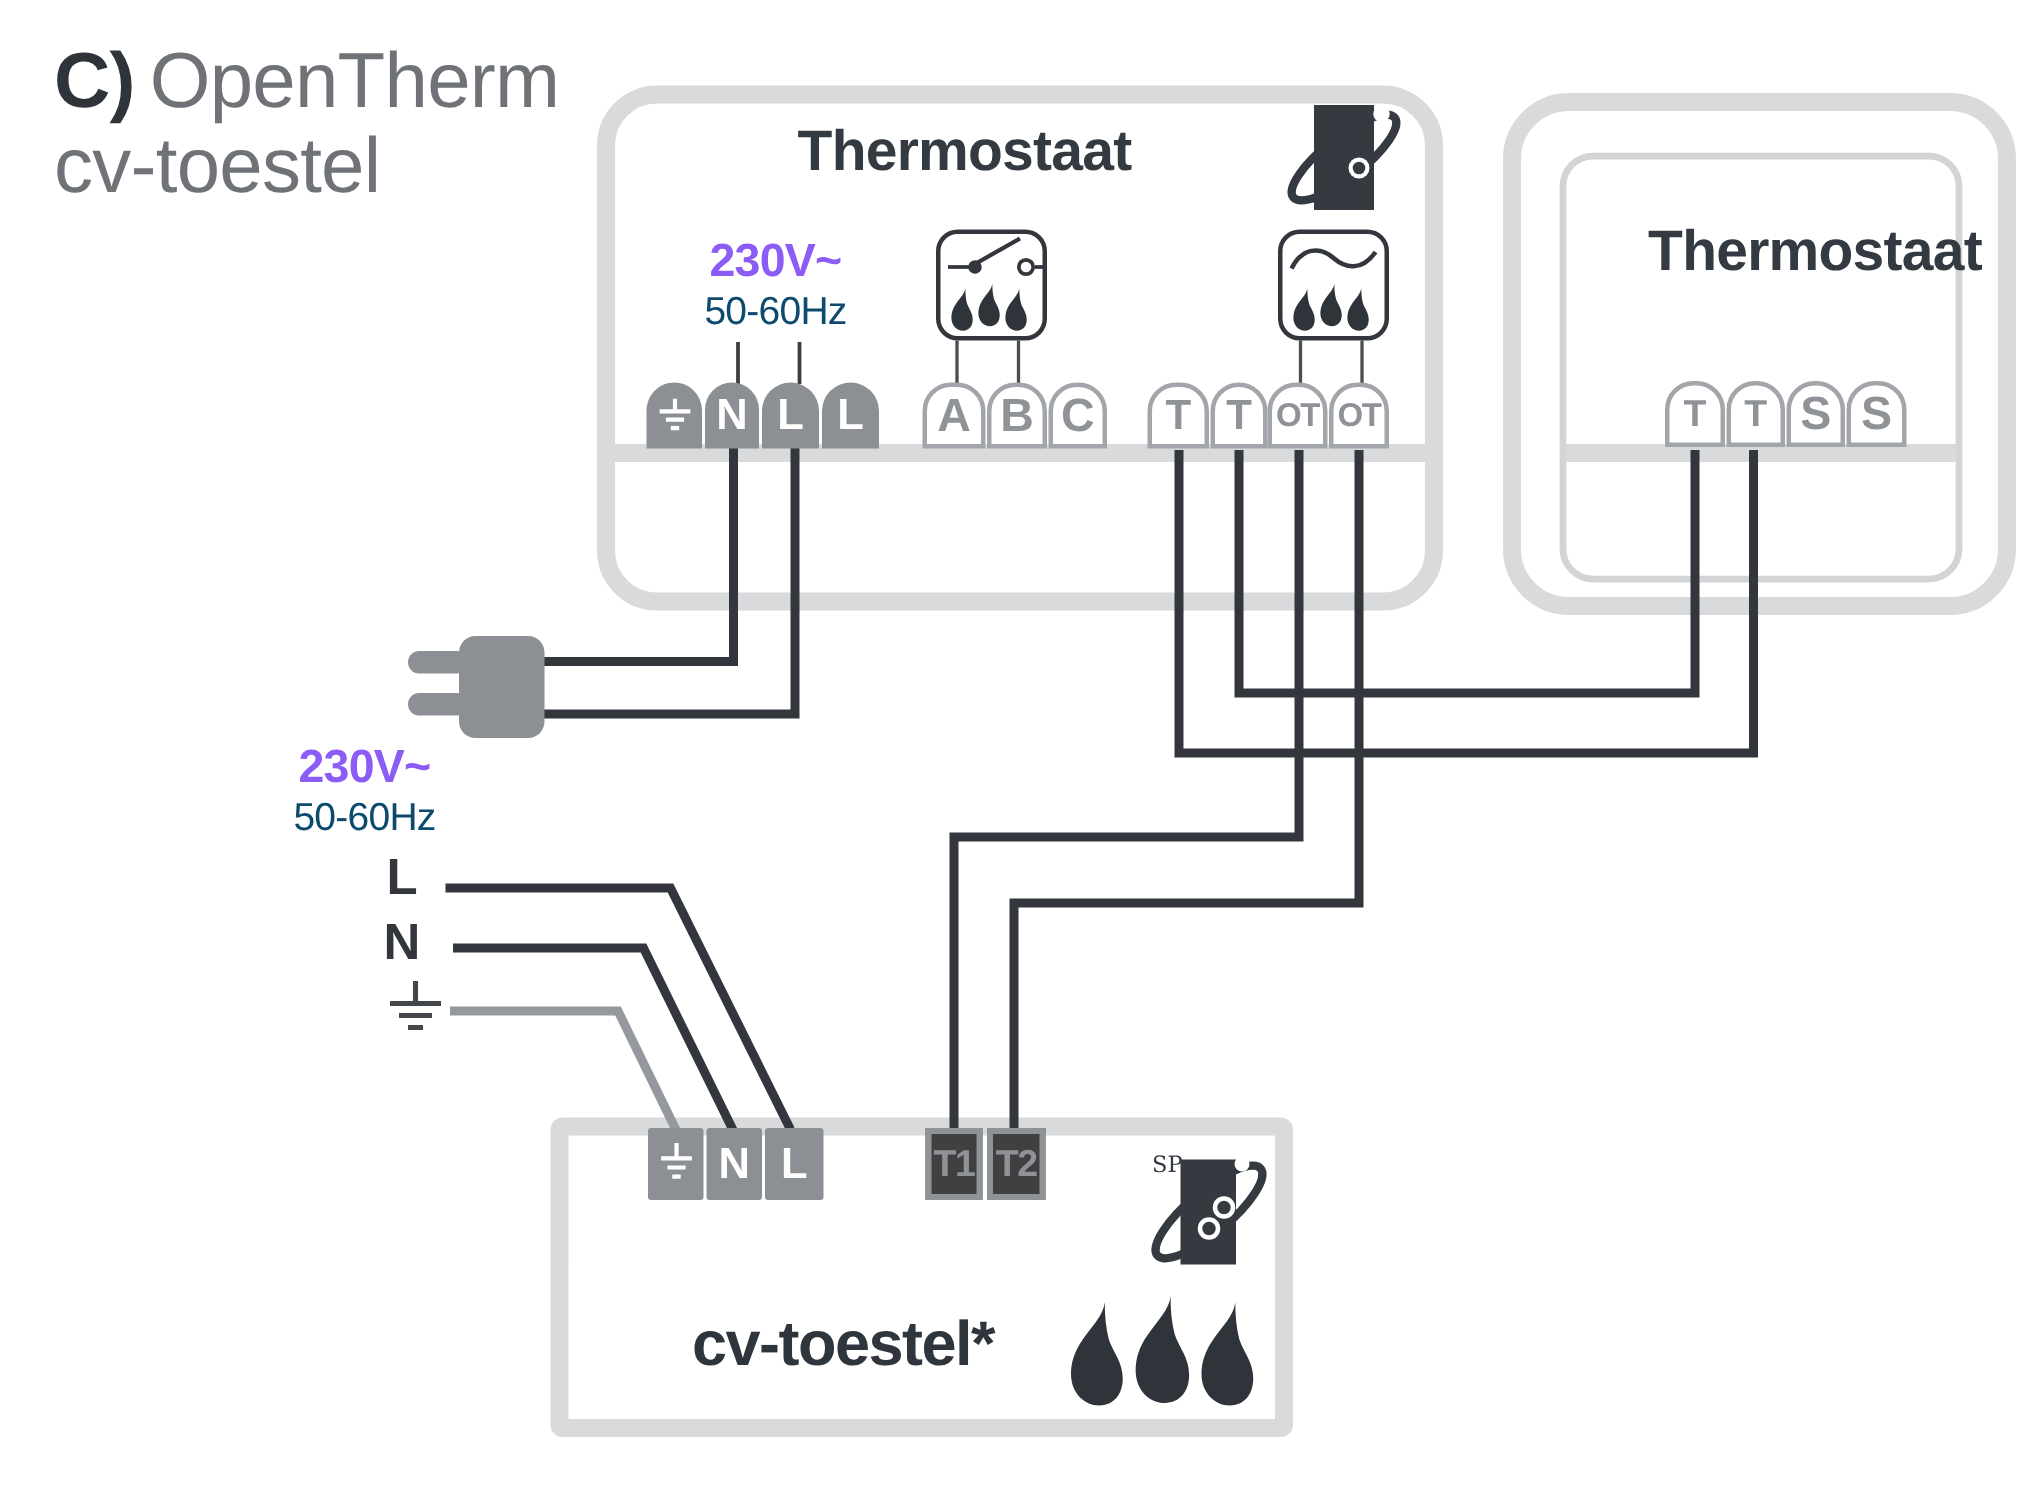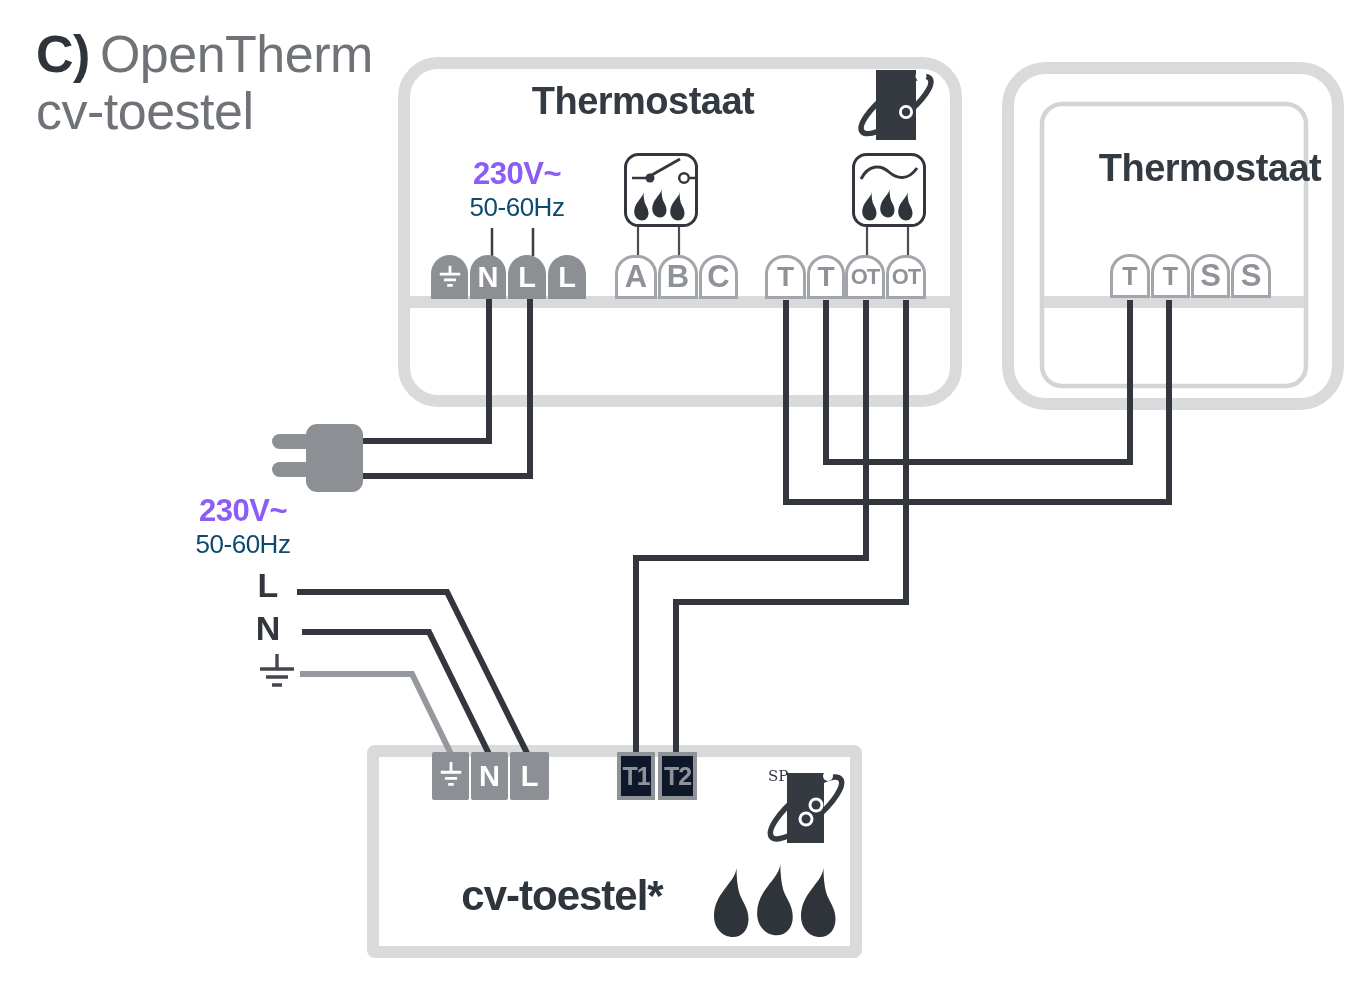--- a/index.html
+++ b/index.html
@@ -33,21 +33,21 @@
     font-weight:bold;
   }
   .term.arch{border-radius:19px 19px 0 0;}
   .term.gray{background:#8c9094;color:#fff;font-size:29px;}
   .term.white{background:#fff;border:3px solid #a2a6aa;color:#8f9398;font-size:31px;}
   .term.sq{border-radius:2px;}
   .term.thin{font-size:28px;}
   .term.two{font-size:22px;letter-spacing:-1px;}
   .term.tsmall{font-size:25px;}
   .term.sbig{font-size:31px;}
-  .term.cvot{background:#0f172a;border:4px solid #8f9398;color:#8f9398;font-size:25px;letter-spacing:-1px;border-radius:0;}
+  .term.cvot{background:#404040;border:4px solid #8f9398;color:#8f9398;font-size:25px;letter-spacing:-1px;border-radius:0;}
 </style>
 </head>
 <body>
 
 <div class="stage">
 
   <svg class="canvas" width="1350" height="993" viewBox="0 0 1350 993">
     <defs>
       <path id="flame" d="M17,0 C16.5,6 11,11 7,17 C3.5,22 2,27 2,32 C2,40.5 8,46 14.5,46 C21,46 25,41 25,34 C25,26.5 20.5,22 18.8,16.5 C17.5,11.5 17,6 17,0 Z"></path>
     </defs>

